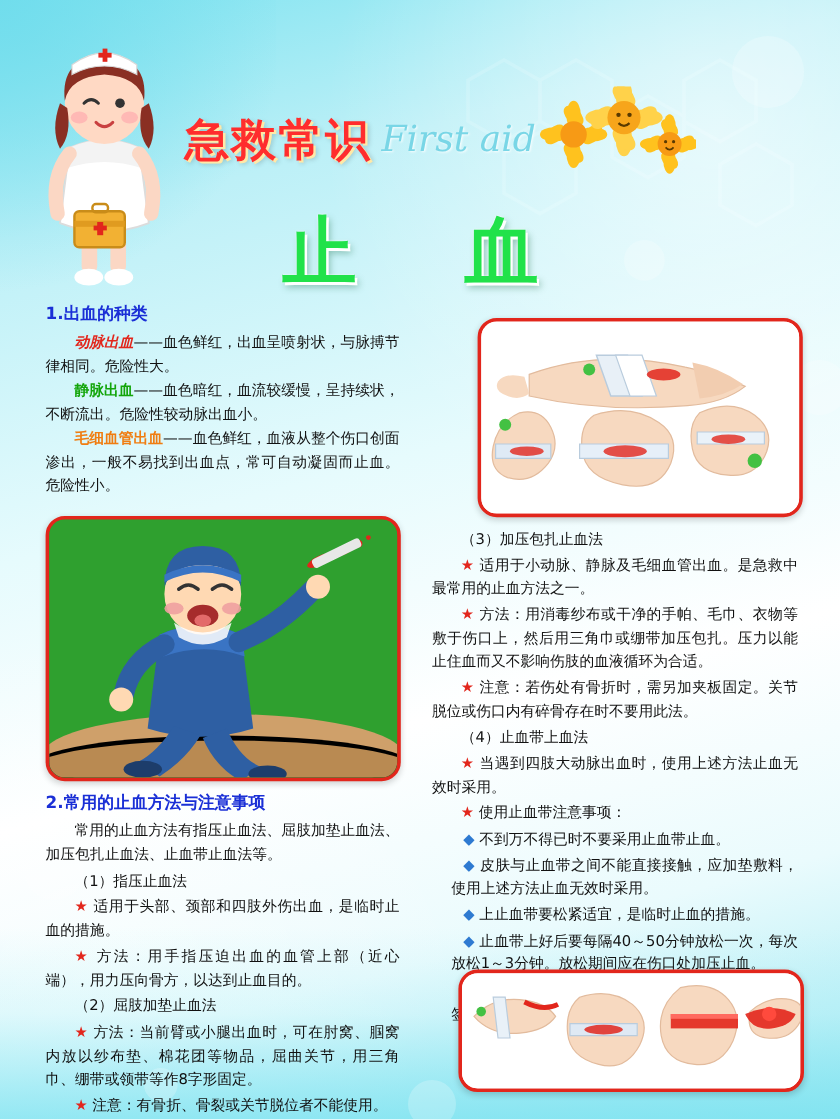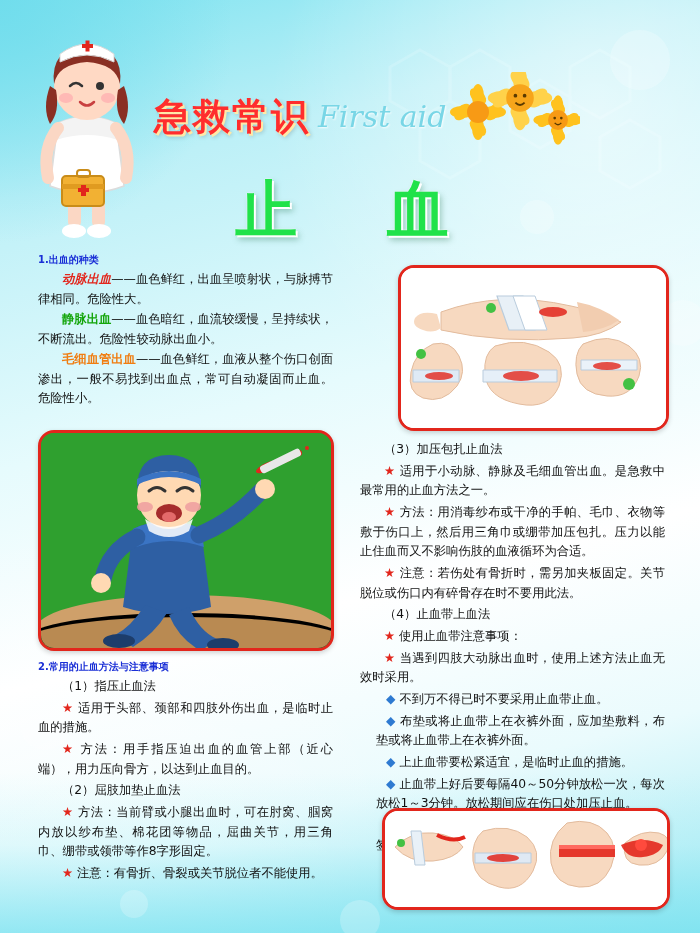--- a/index.html
+++ b/index.html
@@ -128,21 +128,21 @@
   .col-right {
     position: absolute;
     left: 360px;
     top: 248px;
     width: 305px;
   }
 
   .sec-head {
     color: #1a2fd6;
     font-weight: bold;
-    font-size: 10px;
+    font-size: 14px;
     margin: 4px 0 3px 0;
     line-height: 1.5;
   }
   p.body {
     margin: 0;
     font-size: 12.3px;
     line-height: 1.62;
     color: #111;
     text-align: justify;
   }
@@ -383,20 +383,21 @@
       <ellipse cx="128" cy="80" rx="13" ry="9" fill="#a62c2c"></ellipse>
       <ellipse cx="128" cy="84" rx="7" ry="5" fill="#e36a6a"></ellipse>
 
       <path d="M104 86 q24 16 48 0 l-4 12 q-20 12 -40 0Z" fill="#ffffff" opacity="0.85"></path>
     </svg>
   </div>
 
   <div class="col-left" style="top:655px;">
     <div class="sec-head">2.常用的止血方法与注意事项</div>
 
+    <p class="body indent">常用的止血方法有指压止血法、屈肢加垫止血法、加压包扎止血法、止血带止血法等。</p>
 
     <p class="list-item">（1）指压止血法</p>
 
     <p class="list-item">
       <span class="star">★</span>
       <span>适用于头部、颈部和四肢外伤出血，是临时止血的措施。</span>
     </p>
 
     <p class="list-item">
       <span class="star">★</span>
@@ -471,35 +472,35 @@
 
     <p class="list-item">
       <span class="star">★</span>
       <span>注意：若伤处有骨折时，需另加夹板固定。关节脱位或伤口内有碎骨存在时不要用此法。</span>
     </p>
 
     <p class="list-item">（4）止血带上血法</p>
 
     <p class="list-item">
       <span class="star">★</span>
+      <span>当遇到四肢大动脉出血时，使用上述方法止血无效时采用。</span>
+    </p>
+
+    <p class="list-item">
+      <span class="star">★</span>
       <span>使用止血带注意事项：</span>
-    </p>
-
-    <p class="list-item">
-      <span class="star">★</span>
-      <span>当遇到四肢大动脉出血时，使用上述方法止血无效时采用。</span>
     </p>
 
     <p class="sub-item">
       <span class="bullet-dot">◆</span>
       <span>不到万不得已时不要采用止血带止血。</span>
     </p>
     <p class="sub-item">
       <span class="bullet-dot">◆</span>
-      <span>布垫或将止血带上在衣裤外面，应加垫敷料，布垫或将止血带上在衣裤外面。</span>
+      <span>皮肤与止血带之间不能直接接触，应加垫敷料，使用上述方法止血无效时采用。</span>
     </p>
     <p class="sub-item">
       <span class="bullet-dot">◆</span>
       <span>上止血带要松紧适宜，是临时止血的措施。</span>
     </p>
     <p class="sub-item">
       <span class="bullet-dot">◆</span>
       <span>止血带上好后要每隔40～50分钟放松一次，每次放松1～3分钟。放松期间应在伤口处加压止血。</span>
     </p>
     <p class="sub-item">

